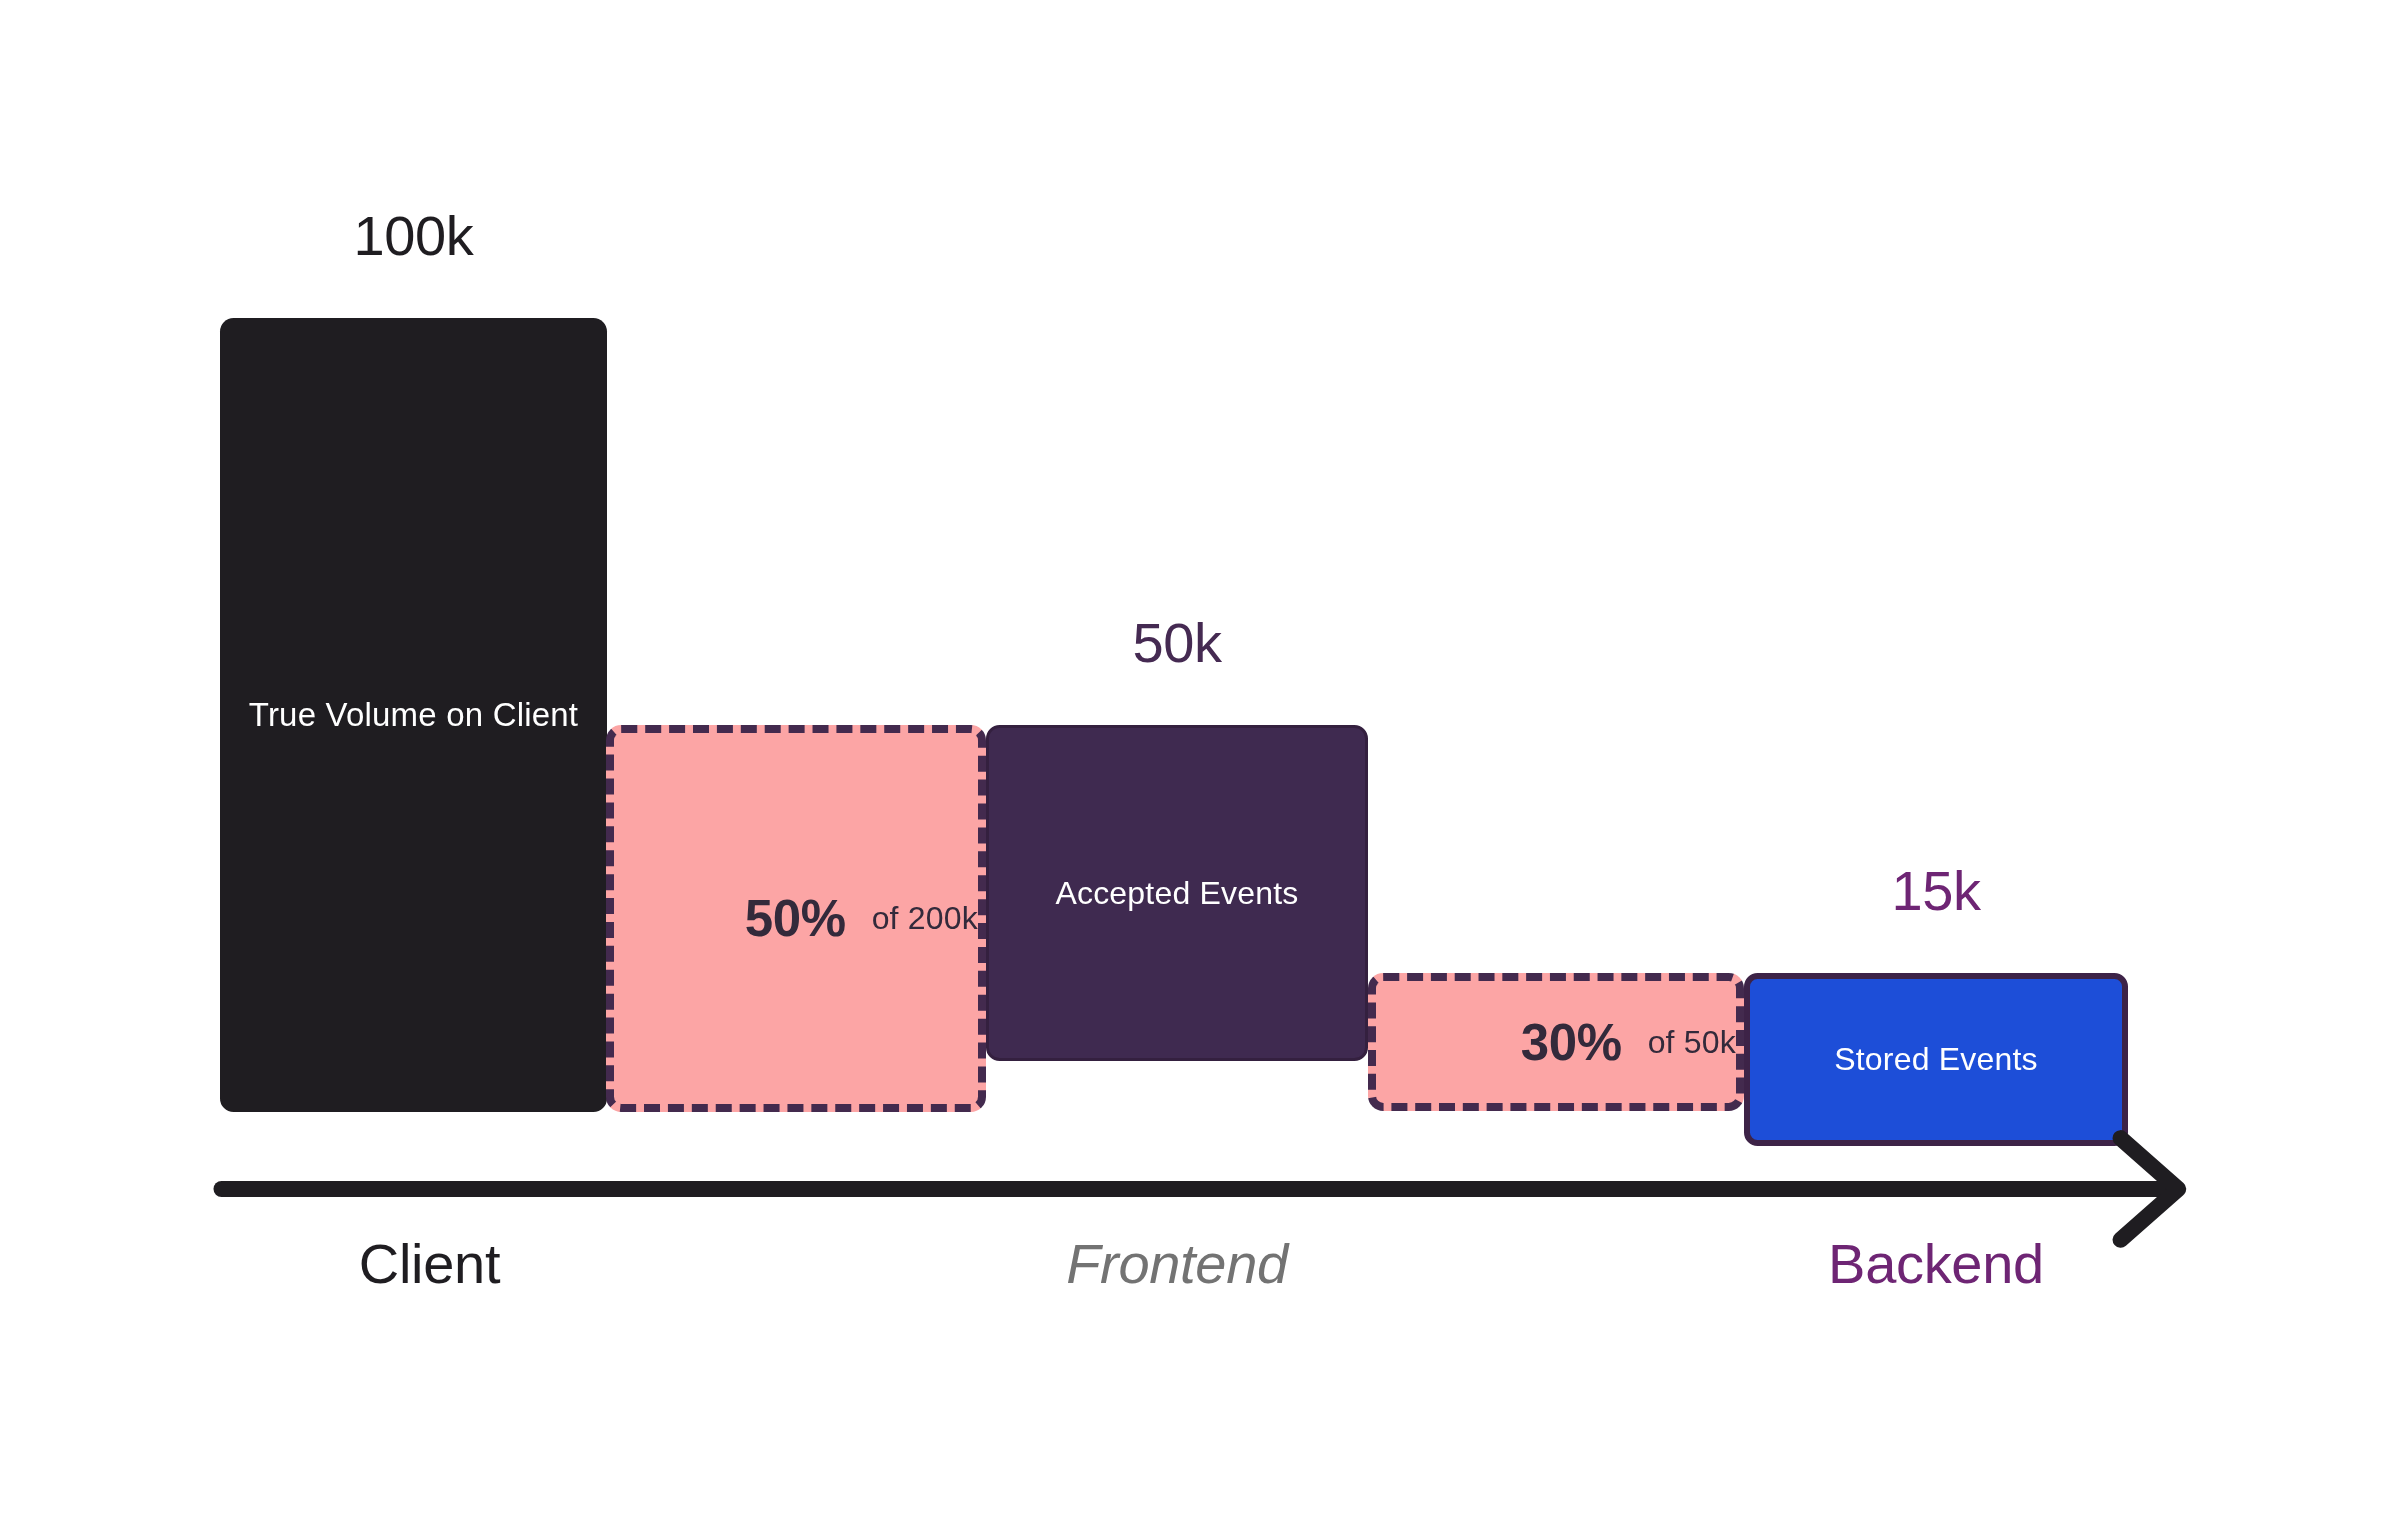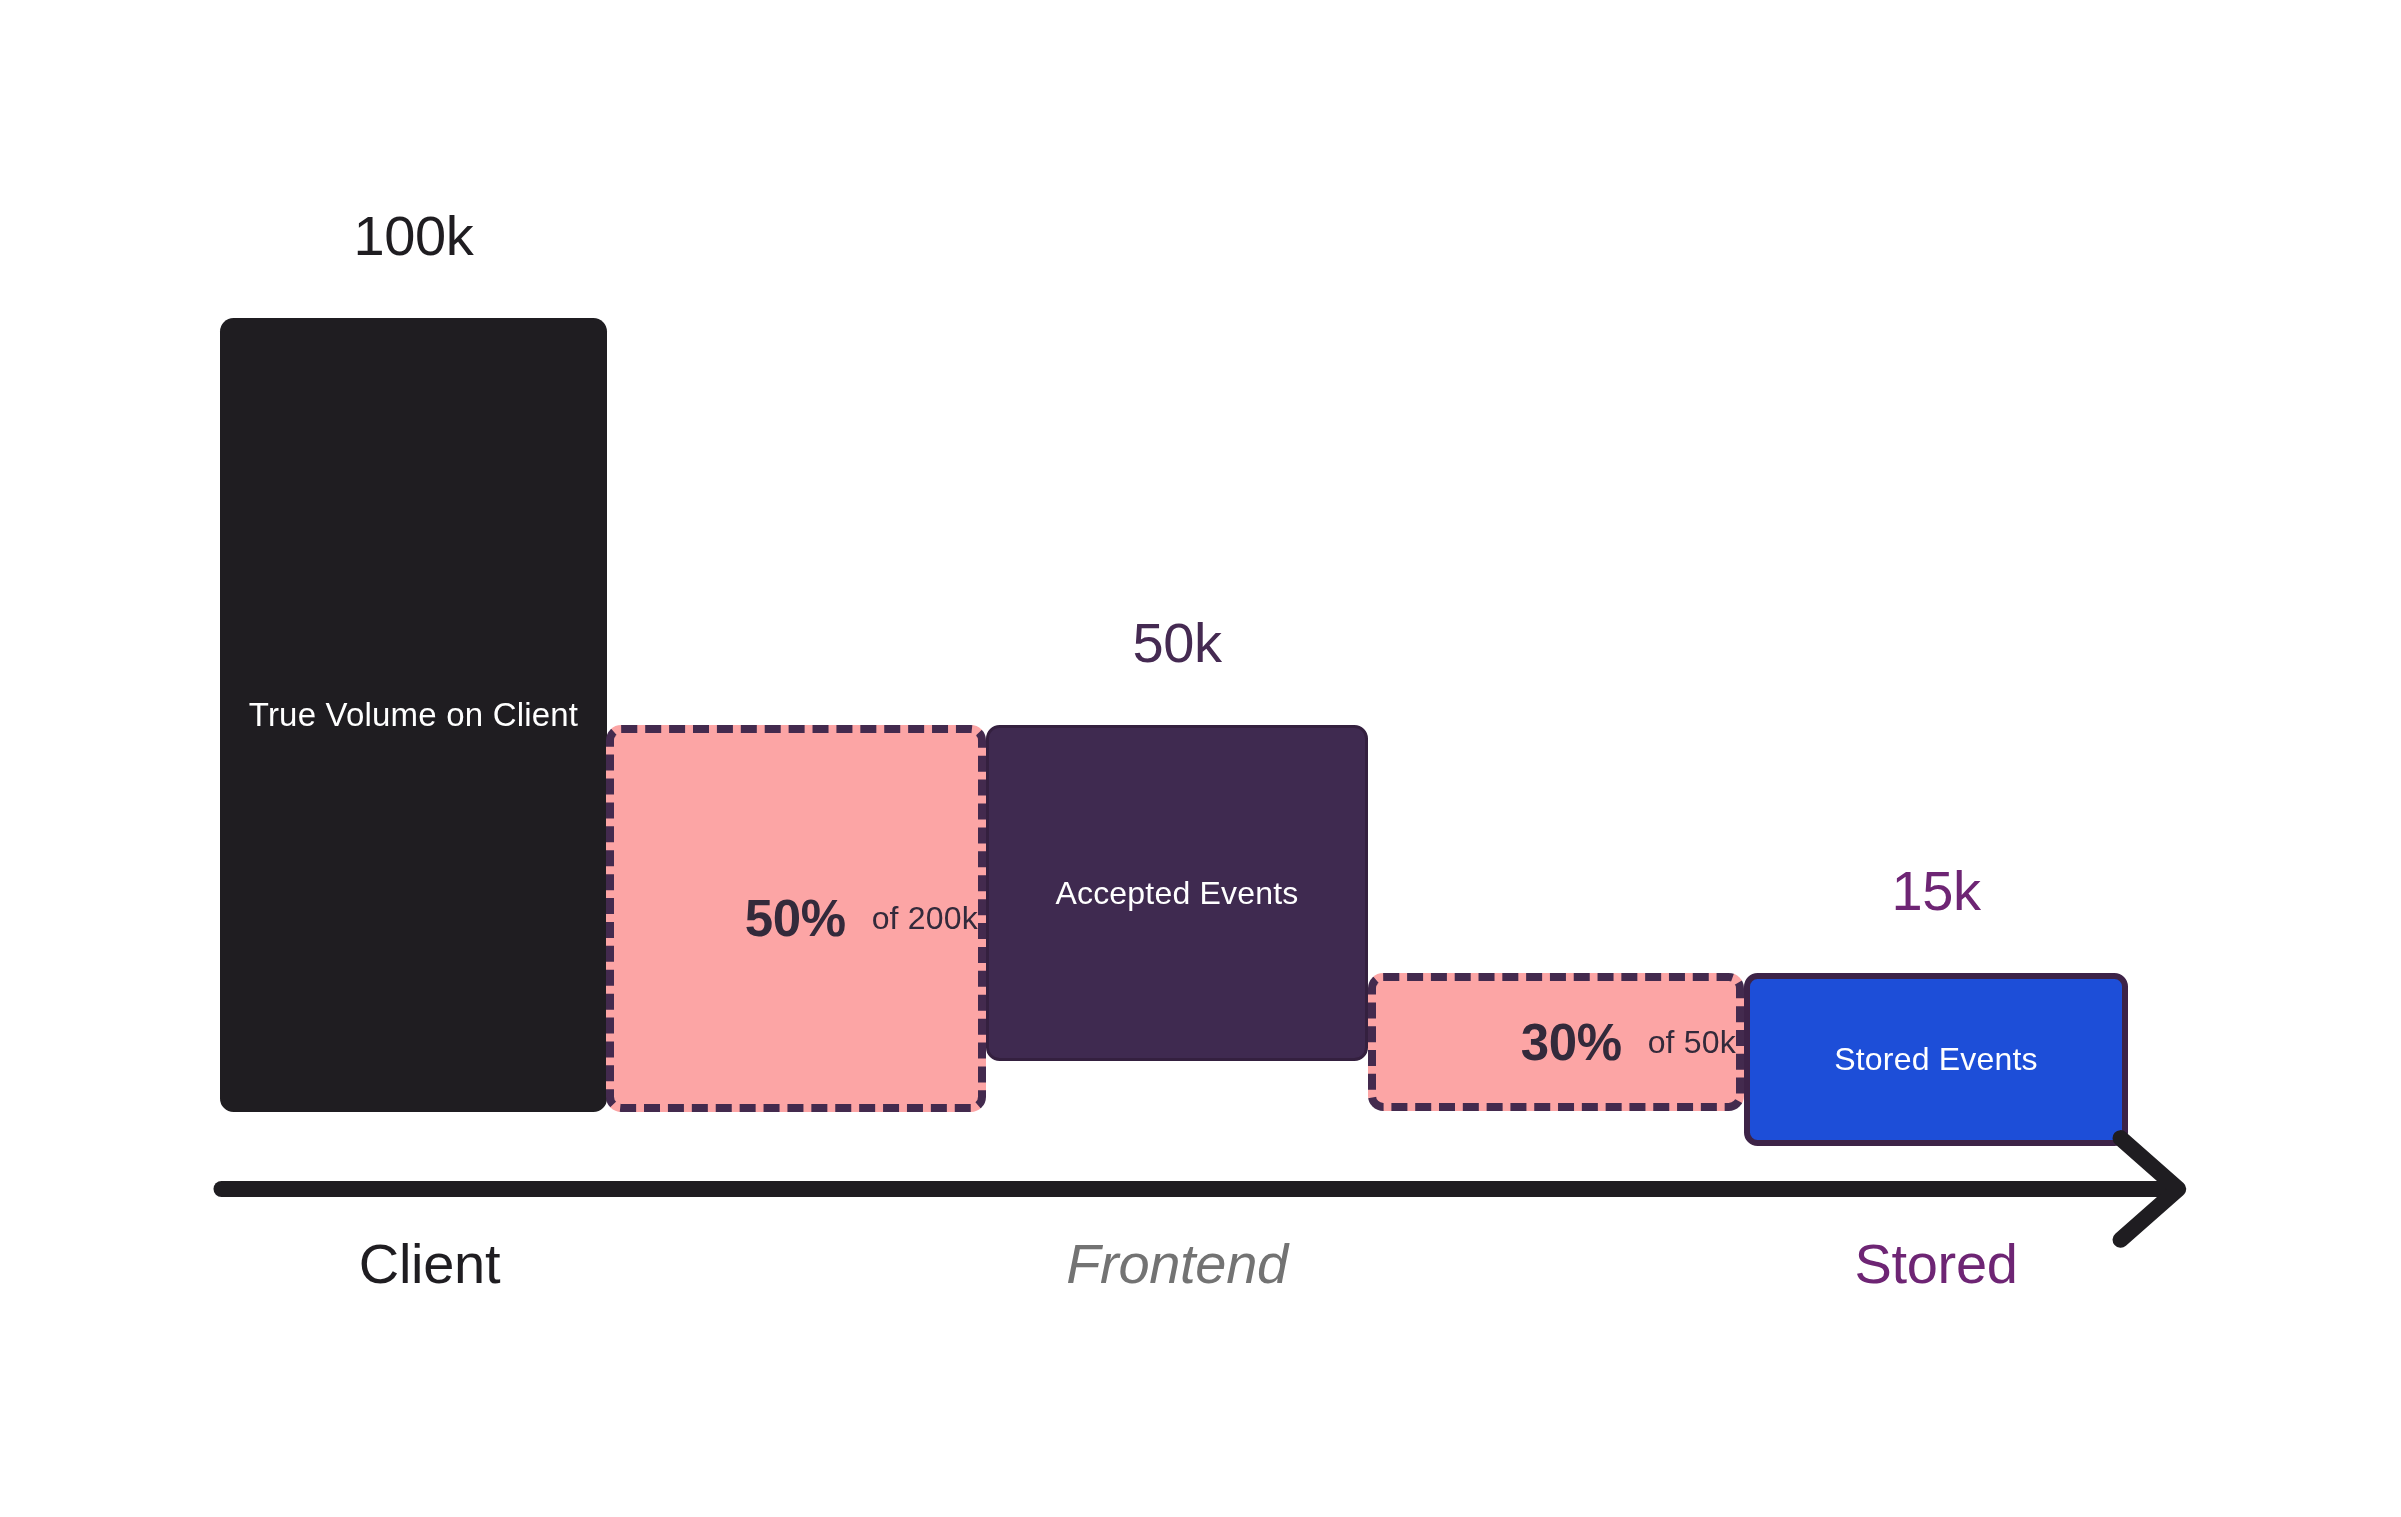--- a/index.html
+++ b/index.html
@@ -175,16 +175,16 @@
     <span class="bar-label">Stored Events</span>
   </div>
 
   <svg id="axis-arrow" viewBox="0 0 2360 150">
     <line x1="19" y1="72" x2="2320" y2="72" stroke="#1F1D21" stroke-width="19" stroke-linecap="round"></line>
     <polyline points="2262,12 2330,72 2262,132" fill="none" stroke="#1F1D21" stroke-width="19" stroke-linecap="round" stroke-linejoin="round"></polyline>
   </svg>
 
   <div class="stage-caption" id="caption-client">Client</div>
   <div class="stage-caption" id="caption-frontend">Frontend</div>
-  <div class="stage-caption" id="caption-backend">Stored</div>
+  <div class="stage-caption" id="caption-backend">Backend</div>
 
 </div>
 
 
 </body></html>

